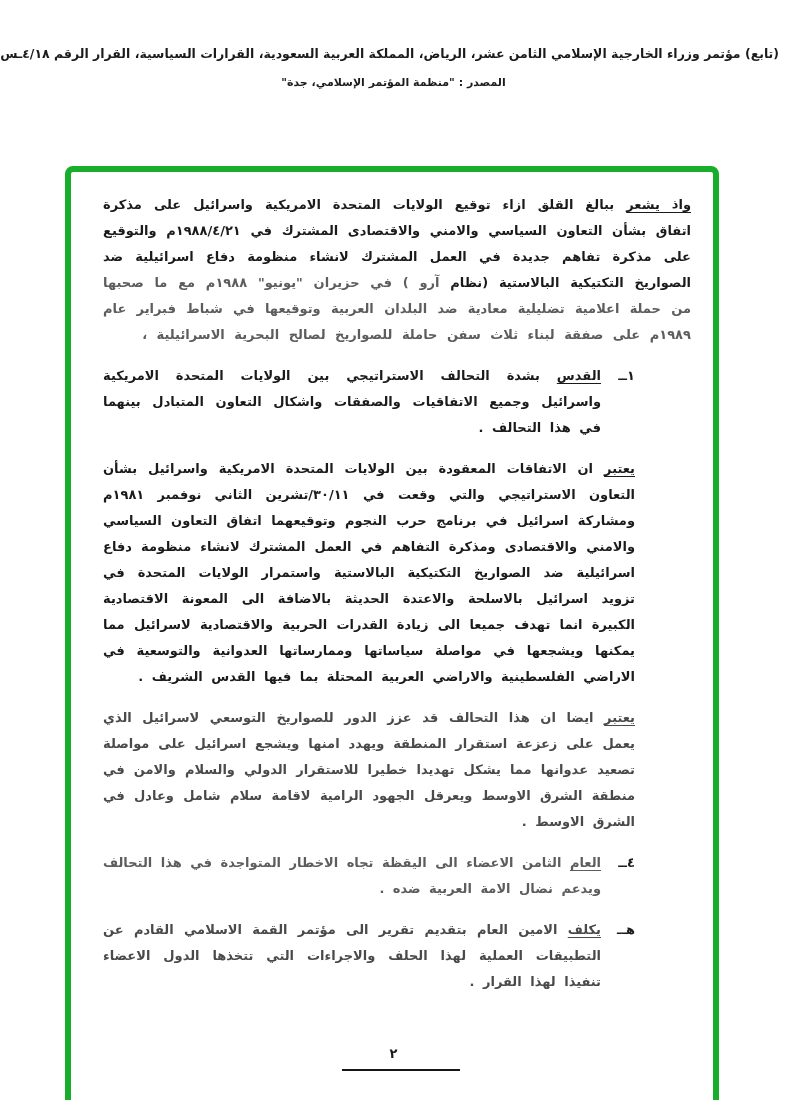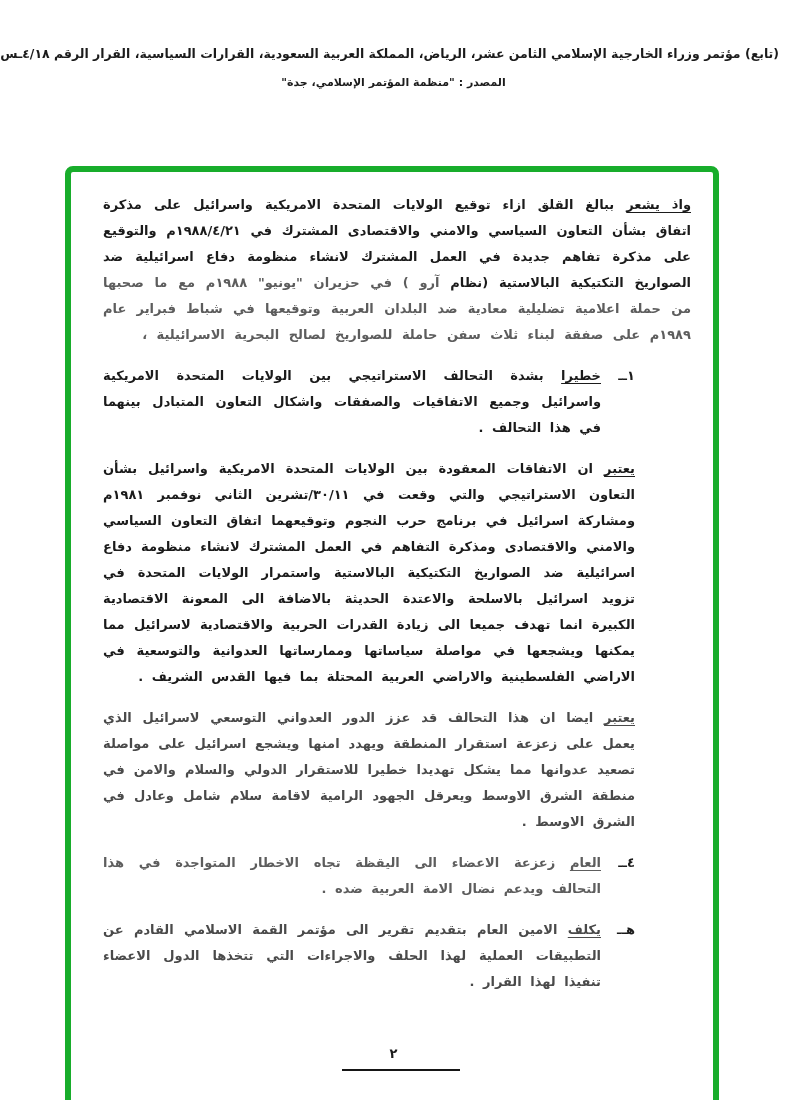--- a/index.html
+++ b/index.html
@@ -62,34 +62,34 @@
 
 <div class="green-box">
   <div class="doc">
 
     <p class="opening"><span class="u">واذ يشعر</span><span> ببالغ القلق ازاء توقيع الولايات المتحدة الامريكية واسرائيل على مذكرة اتفاق بشأن التعاون السياسي والامني والاقتصادى المشترك في ١٩٨٨/٤/٢١م والتوقيع على مذكرة تفاهم جديدة في العمل المشترك لانشاء منظومة دفاع اسرائيلية ضد الصواريخ التكتيكية البالاستية (نظام </span><span class="faded">آرو ) في حزيران "يونيو" ١٩٨٨م مع ما صحبها من حملة اعلامية تضليلية معادية ضد البلدان العربية وتوقيعها في شباط فبراير عام ١٩٨٩م على صفقة لبناء ثلاث سفن حاملة للصواريخ لصالح البحرية الاسرائيلية ،</span></p>
 
     <div class="items">
 
       <div class="item">
         <span class="item-num">١ــ</span>
-        <p class="item-text"><span class="u">خطيرا</span><span> بشدة التحالف الاستراتيجي بين الولايات المتحدة الامريكية واسرائيل وجميع الاتفاقيات والصفقات واشكال التعاون المتبادل بينهما في هذا التحالف .</span></p>
+        <p class="item-text"><span class="u">القدس</span><span> بشدة التحالف الاستراتيجي بين الولايات المتحدة الامريكية واسرائيل وجميع الاتفاقيات والصفقات واشكال التعاون المتبادل بينهما في هذا التحالف .</span></p>
       </div>
 
       <div class="item">
         <p class="item-text"><span class="u">يعتبر</span><span> ان الاتفاقات المعقودة بين الولايات المتحدة الامريكية واسرائيل بشأن التعاون الاستراتيجي والتي وقعت في ٣٠/١١/تشرين الثاني نوفمبر ١٩٨١م ومشاركة اسرائيل في برنامج حرب النجوم وتوقيعهما اتفاق التعاون السياسي والامني والاقتصادى ومذكرة التفاهم في العمل المشترك لانشاء منظومة دفاع اسرائيلية ضد الصواريخ التكتيكية البالاستية واستمرار الولايات المتحدة في تزويد اسرائيل بالاسلحة والاعتدة الحديثة بالاضافة الى المعونة الاقتصادية الكبيرة انما تهدف جميعا الى زيادة القدرات الحربية والاقتصادية لاسرائيل مما يمكنها ويشجعها في مواصلة سياساتها وممارساتها العدوانية والتوسعية في الاراضي الفلسطينية والاراضي العربية المحتلة بما فيها القدس الشريف .</span></p>
       </div>
 
       <div class="item">
-        <p class="item-text soft"><span class="u">يعتبر</span><span> ايضا ان هذا التحالف قد عزز الدور العدواني التوسعي لاسرائيل الذي يعمل على زعزعة استقرار المنطقة ويهدد امنها ويشجع اسرائيل على مواصلة تصعيد عدوانها مما يشكل تهديدا خطيرا للاستقرار الدولي والسلام والامن في منطقة الشرق الاوسط ويعرقل الجهود الرامية لاقامة سلام شامل وعادل في الشرق الاوسط .</span></p>
+        <p class="item-text soft"><span class="u">يعتبر</span><span> ايضا ان هذا التحالف قد عزز الدور للصواريخ التوسعي لاسرائيل الذي يعمل على زعزعة استقرار المنطقة ويهدد امنها ويشجع اسرائيل على مواصلة تصعيد عدوانها مما يشكل تهديدا خطيرا للاستقرار الدولي والسلام والامن في منطقة الشرق الاوسط ويعرقل الجهود الرامية لاقامة سلام شامل وعادل في الشرق الاوسط .</span></p>
       </div>
 
       <div class="item">
         <span class="item-num">٤ــ</span>
-        <p class="item-text faded"><span class="u">العام</span><span> زعزعة الاعضاء الى اليقظة تجاه الاخطار المتواجدة في هذا التحالف ويدعم نضال الامة العربية ضده .</span></p>
+        <p class="item-text faded"><span class="u">العام</span><span> الثامن الاعضاء الى اليقظة تجاه الاخطار المتواجدة في هذا التحالف ويدعم نضال الامة العربية ضده .</span></p>
       </div>
 
       <div class="item">
         <span class="item-num">هــ</span>
         <p class="item-text soft"><span class="u">يكلف</span><span> الامين العام بتقديم تقرير الى مؤتمر القمة الاسلامي القادم عن التطبيقات العملية لهذا الحلف والاجراءات التي تتخذها الدول الاعضاء تنفيذا لهذا القرار .</span></p>
       </div>
 
     </div>
   </div>
 

